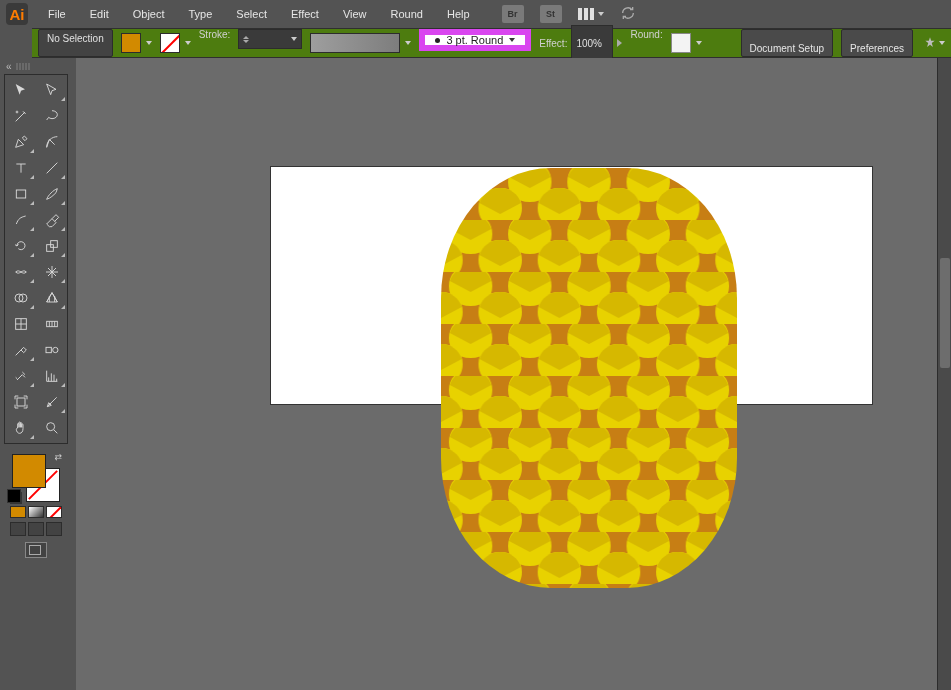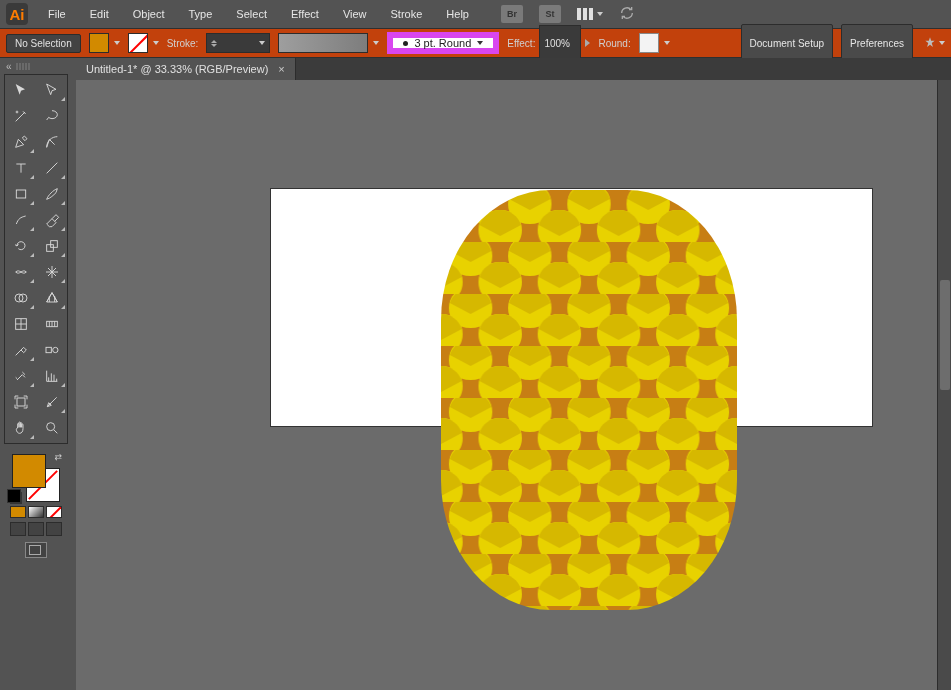--- a/index.html
+++ b/index.html
@@ -11,21 +11,21 @@
   .menu-item { padding: 4px 12px; cursor: default; color: #e6e6e6; }
   .menubar-right { margin-left: 20px; display:flex; gap:16px; align-items:center;}
   .mini-btn { width:22px;height:18px;background:#7a7a7a;color:#333;font-size:9px;font-weight:bold;display:flex;align-items:center;justify-content:center;border-radius:2px;}
   .workspace-switch { display:flex;align-items:center;gap:4px;}
   .ws-cols { display:flex; gap:2px;}
   .ws-cols span{width:4px;height:12px;background:#e0e0e0;}
   .arrow-down{width:0;height:0;border-left:3px solid transparent;border-right:3px solid transparent;border-top:4px solid #ccc;}
   .sync-icon svg{width:16px;height:16px;stroke:#aaa;fill:none;}
 
   
-  .ctrlbar { display:flex;align-items:center;height:30px;background:#c2410c;border-top:1px solid #2f2f2f;border-bottom:1px solid #2f2f2f;padding:0 6px;gap:8px;}
+  .ctrlbar { display:flex;height:30px;background:#4d7c0f;border-top:1px solid #2f2f2f;border-bottom:1px solid #2f2f2f;padding:0 6px;gap:8px;margin-left:32px;}
   .noselect-pill{padding:3px 8px;background:#434343;border:1px solid #2c2c2c;border-radius:2px;font-size:10px;color:#e0e0e0;}
   .swatch{width:20px;height:20px;border:1px solid #2c2c2c;}
   .fill-swatch{background:#d28a00;}
   .stroke-swatch{background:#fff;position:relative;overflow:hidden;}
   .stroke-swatch::after{content:"";position:absolute;left:-3px;top:9px;width:26px;height:2px;background:#ff0000;transform:rotate(-45deg);}
   .dd{display:flex;align-items:center;gap:3px;}
   .dd .arrow-down{margin-left:2px;}
   .lbl{color:#d0d0d0;font-size:10px;}
   .stroke-width{display:flex;align-items:center;background:#3a3a3a;border:1px solid #2c2c2c;height:20px;padding:0 4px;gap:6px;}
   .spin{display:flex;flex-direction:column;gap:1px;}
@@ -99,21 +99,21 @@
 
 <div class="menubar">
   <div class="app-logo">Ai</div>
   <div class="menu-item">File</div>
   <div class="menu-item">Edit</div>
   <div class="menu-item">Object</div>
   <div class="menu-item">Type</div>
   <div class="menu-item">Select</div>
   <div class="menu-item">Effect</div>
   <div class="menu-item">View</div>
-  <div class="menu-item">Stroke</div>
+  <div class="menu-item">Round</div>
   <div class="menu-item">Help</div>
 
   <div class="menubar-right">
     <div class="mini-btn">Br</div>
     <div class="mini-btn">St</div>
     <div class="workspace-switch">
       <div class="ws-cols">
           <span></span>
           <span></span>
           <span></span>
@@ -413,26 +413,20 @@
         <span></span>
         <span></span>
       </div>
       <div class="screen-row">
         <span></span>
       </div>
     </div>
   </div>
 
   <div class="doc-area">
-    <div class="tabstrip">
-      <div class="tab">
-        <span>Untitled-1* @ 33.33% (RGB/Preview)</span>
-        <span class="close">×</span>
-      </div>
-    </div>
 
     <div class="canvas-wrap">
       <div class="artboard"></div>
 
       <div class="pineapple">
         <svg viewBox="0 0 300 420" preserveAspectRatio="none">
           <defs>
             <pattern id="pine" x="0" y="0" width="60" height="52" patternUnits="userSpaceOnUse">
               <rect width="60" height="52" fill="#c77e14"></rect>
 

